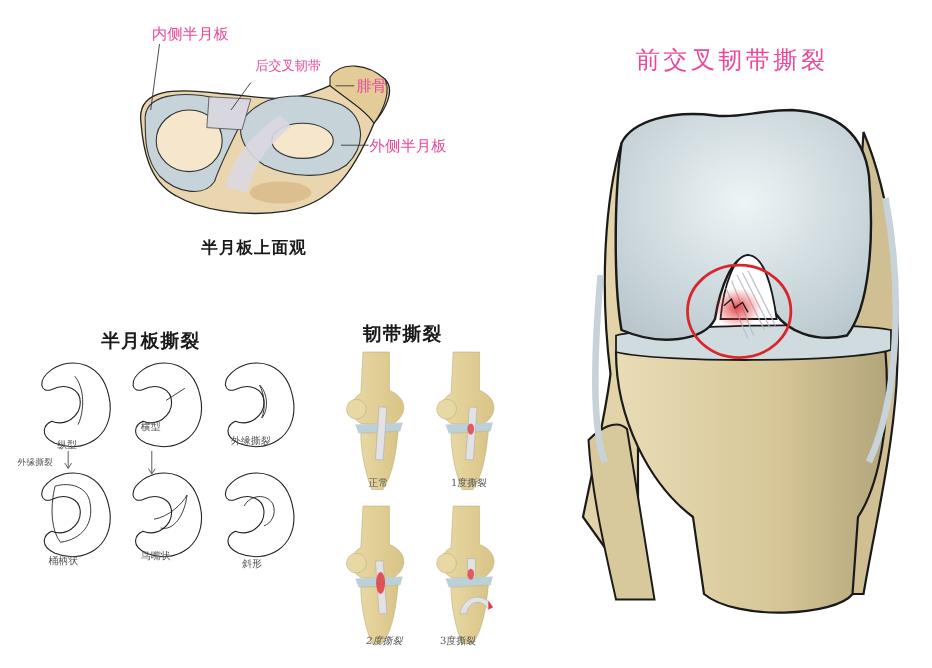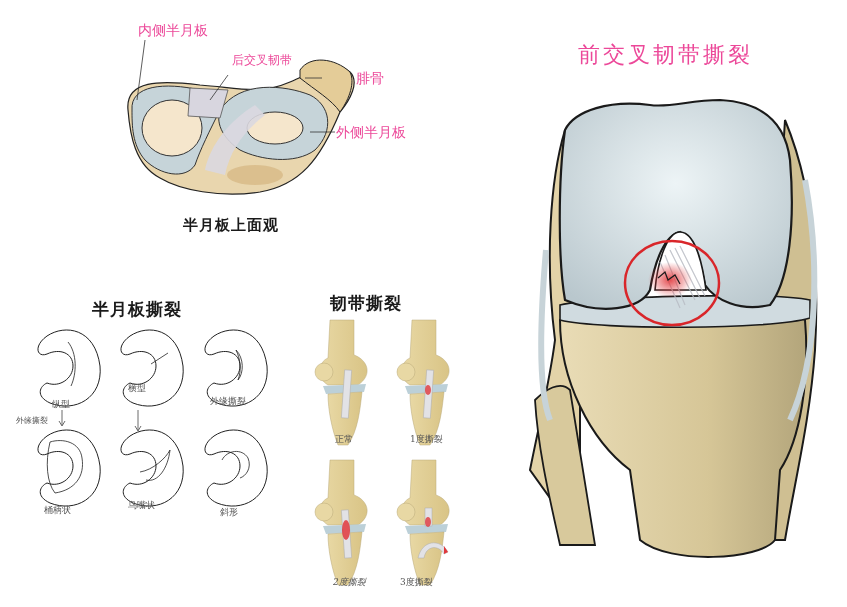--- a/index.html
+++ b/index.html
@@ -33,21 +33,21 @@
 
     <ellipse cx="145" cy="175" rx="28" ry="10" fill="#c9a368" opacity="0.45"></ellipse>
 
     <line x1="35" y1="40" x2="27" y2="100" stroke="#333" stroke-width="0.8"></line>
     <line x1="118" y1="75" x2="100" y2="100" stroke="#333" stroke-width="0.8"></line>
     <line x1="195" y1="78" x2="212" y2="78" stroke="#333" stroke-width="0.8"></line>
     <line x1="200" y1="132" x2="225" y2="132" stroke="#333" stroke-width="0.8"></line>
   </svg>
   <span class="abs hand hand-md" style="left:28px;top:22px;">内侧半月板</span>
   <span class="abs hand hand-md" style="left:122px;top:52px;font-size:12px;">后交叉韧带</span>
-  <span class="abs hand hand-md" style="left:214px;top:70px;margin-left:32px;">腓骨</span>
+  <span class="abs hand hand-md" style="left:214px;top:70px;">腓骨</span>
   <span class="abs hand hand-md" style="left:226px;top:124px;">外侧半月板</span>
   <span class="abs title" style="left:73px;top:216px;font-size:15px;">半月板上面观</span>
 </div>
 
 <div class="abs" style="left:0;top:280px;width:290px;height:260px;">
   <span class="abs title" style="left:92px;top:18px;font-family:Liberation Serif, serif;">半月板撕裂</span>
 
   <svg width="290" height="260">
 
     <g transform="translate(35,48)">

